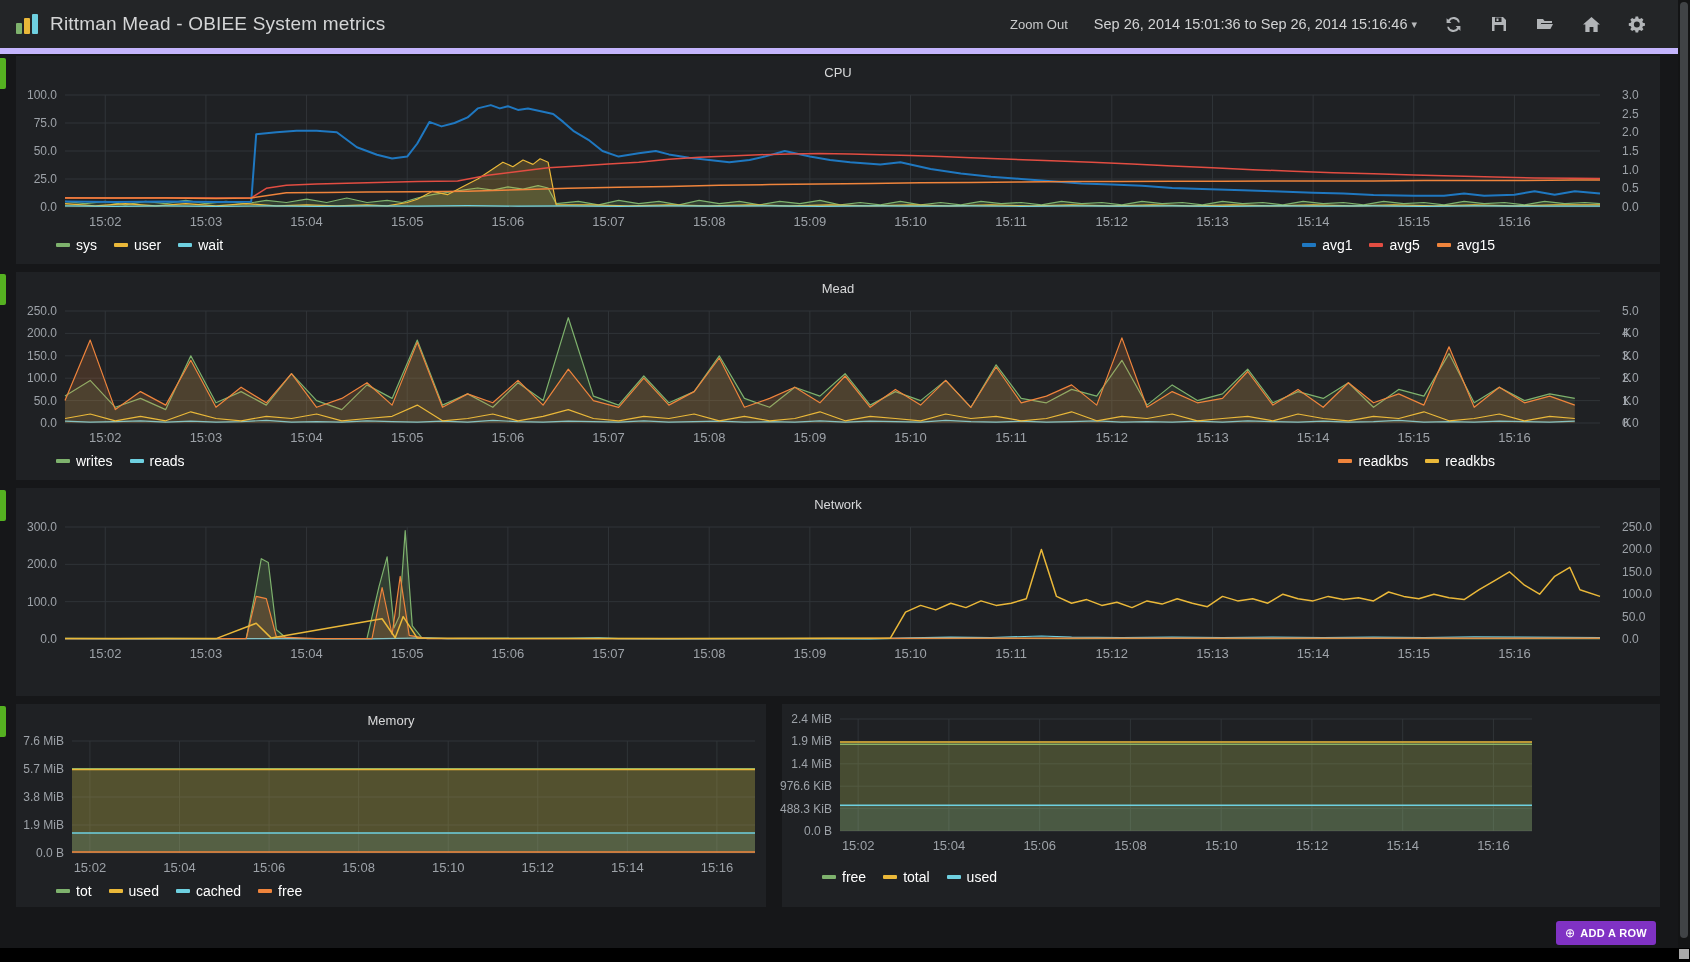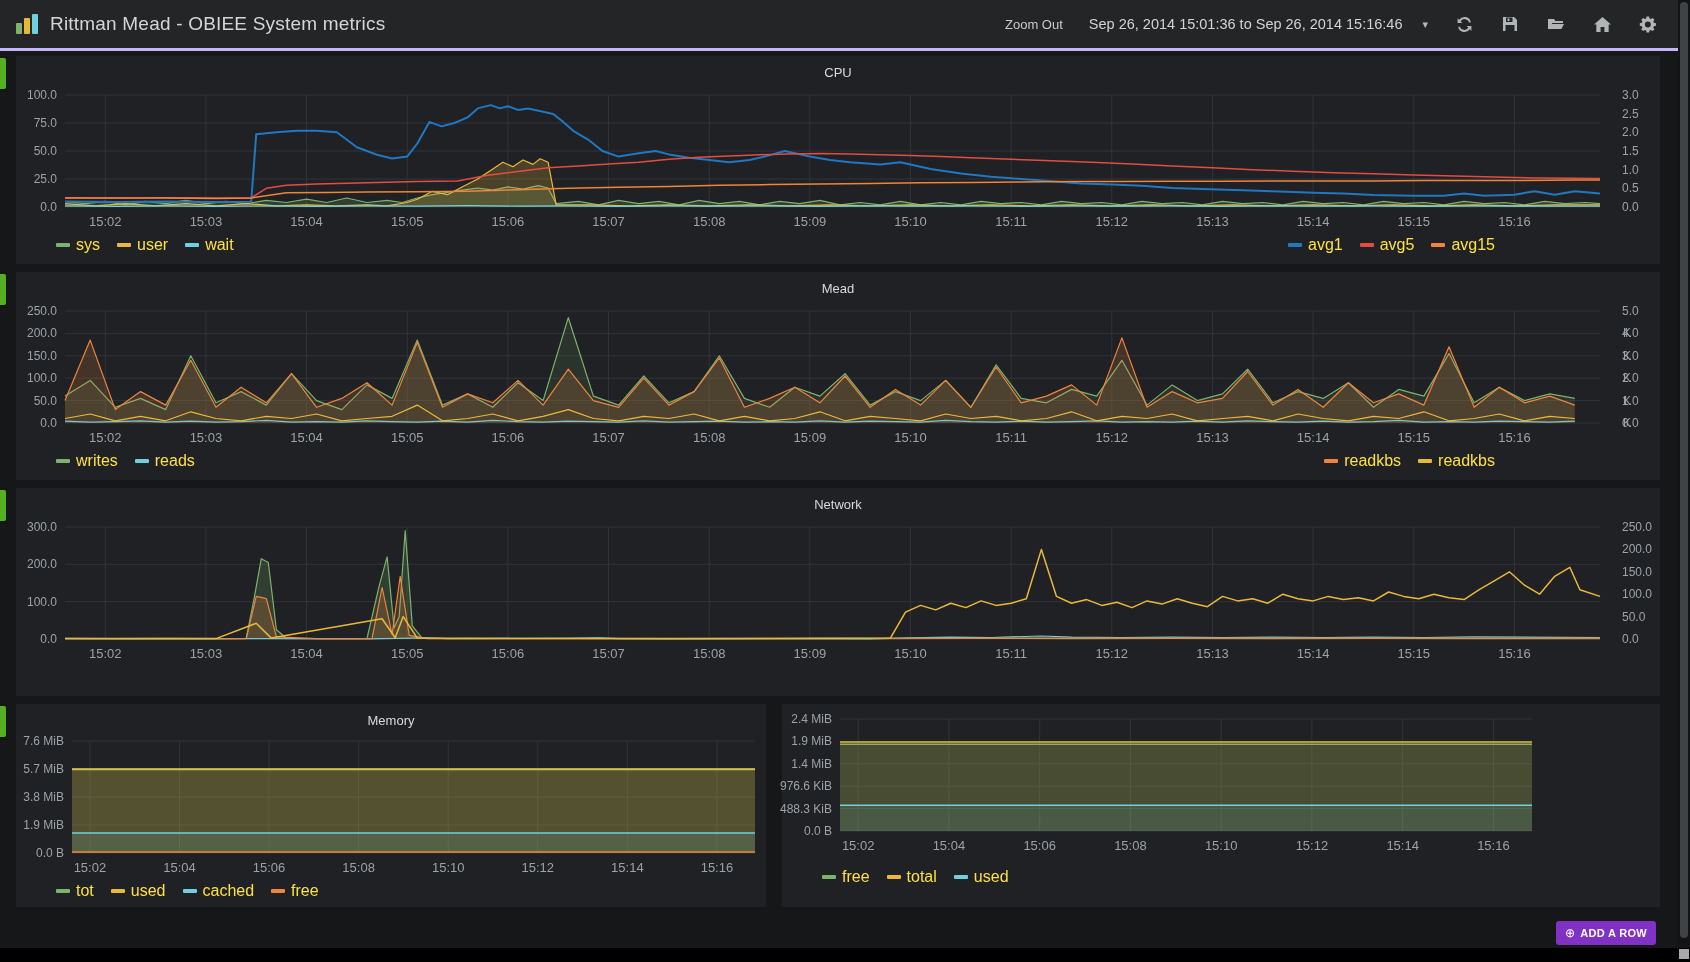--- a/index.html
+++ b/index.html
@@ -1,43 +1,43 @@
 <!DOCTYPE html>
 <html><head>
 <meta charset="utf-8">
 <style>
   html,body{margin:0;padding:0;width:1690px;height:962px;background:#161719;overflow:hidden;
     font-family:"Liberation Sans",sans-serif;-webkit-font-smoothing:antialiased;position:relative}
   .stage{position:absolute;inset:0}
   
   .topbar{position:absolute;top:0;left:0;width:1678px;height:48px;background:#232527;
-    border-bottom:3px solid #c4b5fd;display:flex;align-items:center}
+    border-bottom:6px solid #c4b5fd;display:flex;align-items:center}
   .logo{width:26px;height:26px;margin:0 10px 0 14px}
   .dash-title{font-size:19px;color:#d4d5d6;font-weight:400;letter-spacing:.2px}
-  .top-right{margin-left:auto;display:flex;align-items:center;gap:26px;padding-right:20px;color:#c2c4c6}
+  .top-right{margin-left:auto;display:flex;align-items:center;gap:26px;padding-right:31px;color:#c2c4c6}
   .zoom-out{font-size:13px;color:#c9cacb;cursor:pointer}
-  .timerange{font-size:14.5px;color:#d2d3d4;cursor:pointer;display:flex;align-items:center;gap:20px}
+  .timerange{font-size:14.5px;color:#d2d3d4;cursor:pointer;display:flex;align-items:center;gap:4px}
   .caret{font-size:11px;color:#b6b8ba}
   .icon-btn{width:20px;height:20px;cursor:pointer;display:flex;align-items:center;justify-content:center}
   .icon-btn svg{fill:#b2b5b8}
   
   .panel{position:absolute;left:16px;width:1644px;background:#1f2124;display:flex;flex-direction:column;
     padding-top:6px;box-sizing:border-box}
   .panel h2{margin:0;height:24px;line-height:22px;text-align:center;font-size:13px;font-weight:normal;
     color:#d8d9da;cursor:pointer}
   .chartwrap{width:100%}
   svg{display:block;overflow:visible}
   svg text{font-family:"Liberation Sans",sans-serif}
   .legend{display:flex;justify-content:space-between;align-items:center;padding:3px 148px 0 40px;min-height:18px}
   .legend.noright{padding-right:10px}
   .panel.short .legend{margin-top:auto;margin-bottom:21px}
   .lg-group{display:flex;align-items:center}
   .lg-item{display:flex;align-items:center;margin-right:17px;cursor:pointer}
   .lg-sw{width:14px;height:4px;border-radius:1px;margin-right:6px}
-  .lg-lb{font-size:16px;color:#fde047}
+  .lg-lb{font-size:14px;color:#ffffff}
   
   .rowtab{position:absolute;left:0;width:6px;height:31px;background:#55b121;border-radius:0 2px 2px 0;cursor:pointer}
   
   .add-row{position:absolute;top:921px;right:34px;height:24px;padding:0 9px;border:none;border-radius:3px;
     background:#8032c4;color:#fff;font-size:11px;font-weight:bold;letter-spacing:.3px;cursor:pointer;
     display:flex;align-items:center;gap:5px;font-family:"Liberation Sans",sans-serif}
   .add-row .plus{font-size:12px;font-weight:normal}
   
   .blackbar{position:absolute;left:0;top:948px;width:1690px;height:14px;background:#000}
   .scroll-track{position:absolute;right:0;top:0;width:12px;height:948px;background:#131415}

